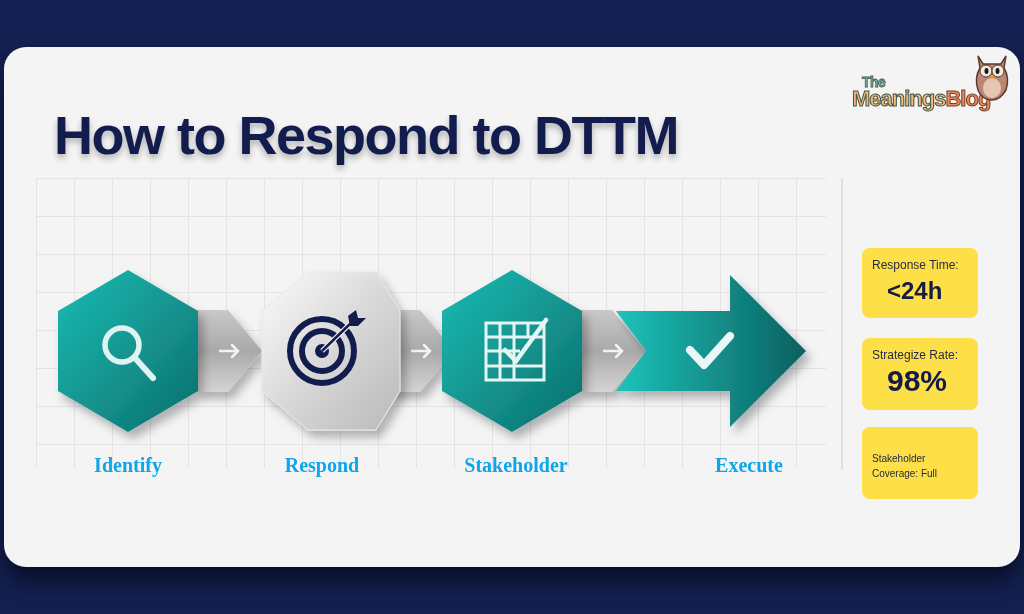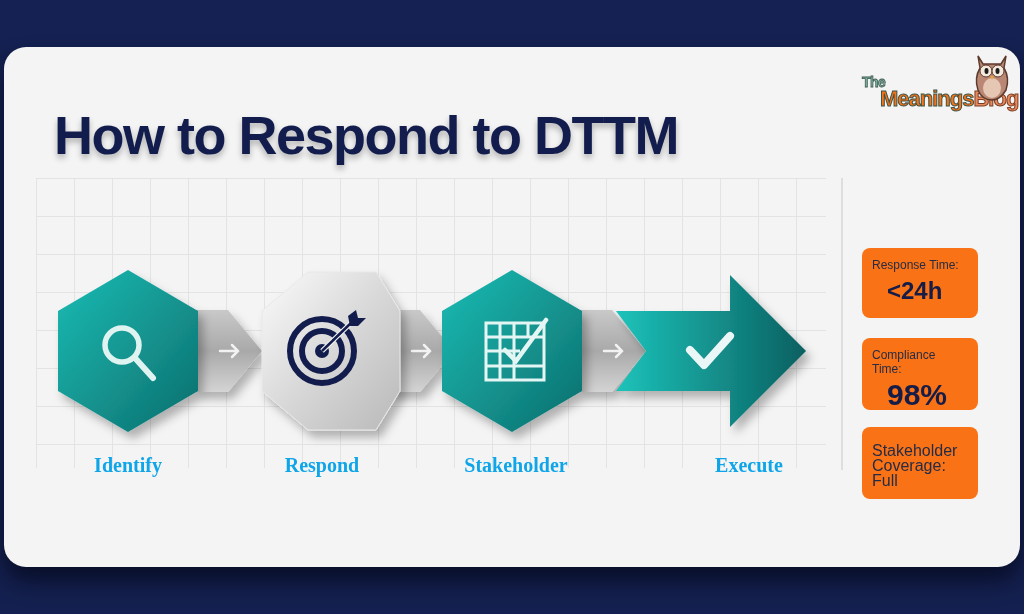--- a/index.html
+++ b/index.html
@@ -25,39 +25,39 @@
   }
   .logo { position:absolute; left:852px; top:52px; width:165px; height:70px; }
   .logo .the {
     position:absolute; left:10px; top:22px; font-size:14px; font-weight:700;
     color:#7fb6a0; -webkit-text-stroke:0.8px #3f5a50; letter-spacing:-0.5px;
   }
   .logo .word {
     position:absolute; left:0; top:34px; font-size:22px; font-weight:700; letter-spacing:-1px;
     white-space:nowrap;
   }
-  .logo .m { color:#f97316;margin-left:28px; -webkit-text-stroke:1px #3a5449; }
+  .logo .m { color:#fdba74; -webkit-text-stroke:1px #3a5449; }
   .logo .b { color:#e88a5e; -webkit-text-stroke:1px #7a3d22; }
   .grid {
     position:absolute; left:36px; top:178px; width:790px; height:290px;
     background-image:
       linear-gradient(#e3e3e3 1px, transparent 1px),
       linear-gradient(90deg, #e3e3e3 1px, transparent 1px);
     background-size:38px 38px;
     background-position:0 0;
   }
   .divider { position:absolute; left:841px; top:178px; width:2px; height:292px; background:#dedede; }
   .flow { position:absolute; left:0; top:0; width:1024px; height:614px; }
   .step-label {
     position:absolute; font-weight:700; font-size:20px; color:#0ea5e9; white-space:nowrap;
     transform:translateX(-50%);
     font-family:Liberation Serif, serif;
   }
   .metric {
-    position:absolute; left:862px; width:116px; background:#f97316; border-radius:8px;
+    position:absolute; left:862px; width:116px; background:#fde047; border-radius:8px;
     box-sizing:border-box; padding:10px 10px;
     color:#1a2145;
   }
   .metric .lbl { font-size:12px; font-weight:400; line-height:14px; color:#262b45; }
   .metric .val { font-size:24px; font-weight:700; color:#151c47; margin-top:6px; line-height:26px;margin-left:15px; }
 </style>
 </head>
 <body>
 
 <div class="bg-top"></div>
@@ -165,18 +165,18 @@
 <div class="step-label" style="left:128px;top:454px;">Identify</div>
 <div class="step-label" style="left:322px;top:454px;">Respond</div>
 <div class="step-label" style="left:516px;top:454px;">Stakeholder</div>
 <div class="step-label" style="left:713px;top:454px;margin-left:36px;">Execute</div>
 
 <div class="metric" style="top:248px;height:70px;">
   <div class="lbl">Response Time:</div>
   <div class="val">&lt;24h</div>
 </div>
 <div class="metric" style="top:338px;height:72px;">
-  <div class="lbl">Compliance Time:</div>
+  <div class="lbl">Strategize Rate:</div>
   <div class="val" style="font-size:30px;">98%</div>
 </div>
 <div class="metric" style="top:427px;height:72px;padding-right:30px;">
-  <div class="lbl" style="font-size:16px;line-height:15px;margin-top:6px;">Stakeholder Coverage: Full</div>
+  <div class="lbl" style="font-size:10px;line-height:15px;margin-top:14px;">Stakeholder Coverage: Full</div>
 </div>
 
 </body></html>

